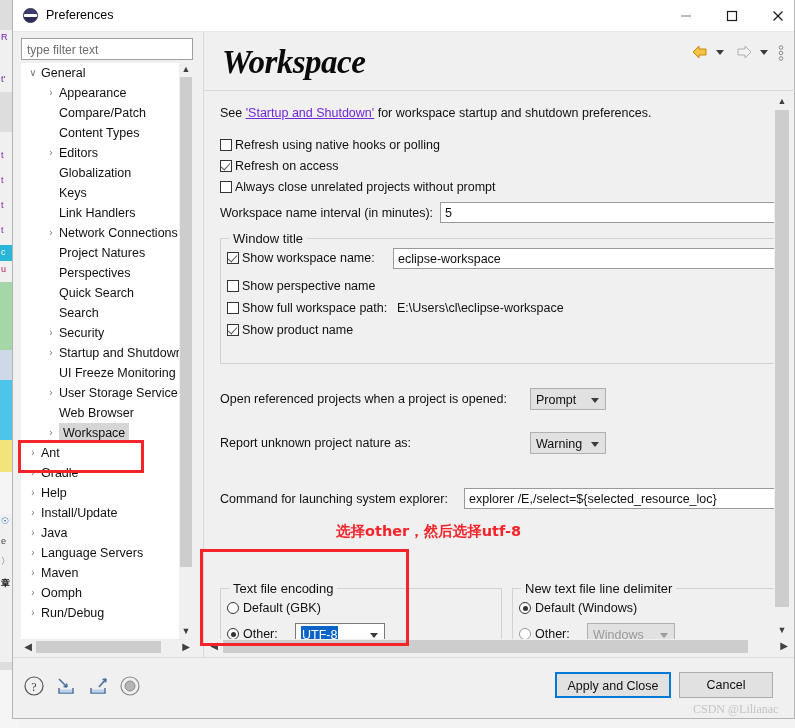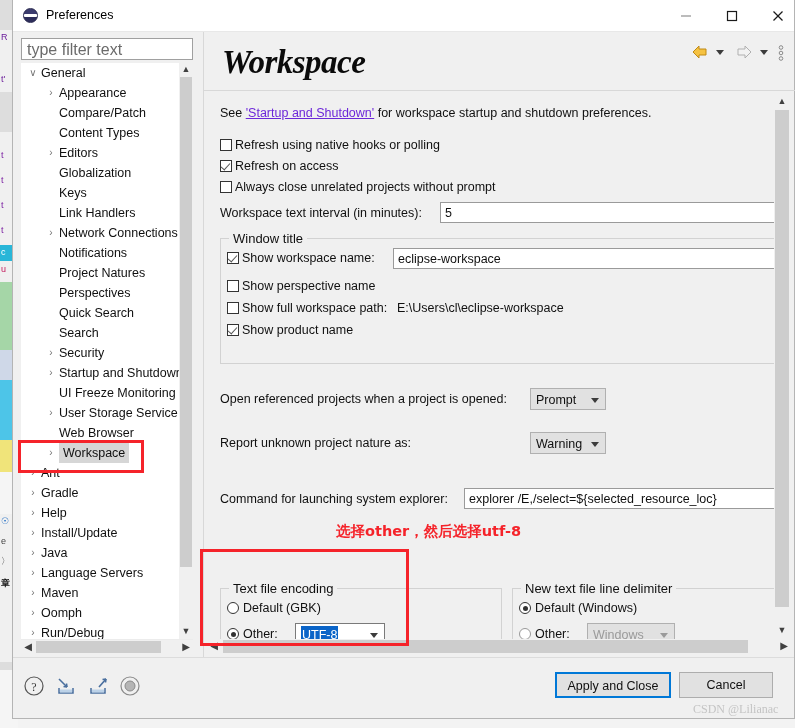--- a/index.html
+++ b/index.html
@@ -55,21 +55,21 @@
     display: flex; align-items: center; justify-content: center;
   }
   #btn-min { left: 650px; }
   #btn-max { left: 696px; }
   #btn-close { left: 742px; }
 
   
   #filter-box {
     position: absolute; left: 8px; top: 38px; width: 172px; height: 22px;
     background: #fff; border: 1px solid #a0a0a0;
-    font-size: 16px; color: #6b6b6b;
+    font-size: 12px; color: #6b6b6b;
     padding: 2px 0 0 5px; line-height: 18px;
   }
 
   
   #tree-panel {
     position: absolute; left: 8px; top: 63px; width: 172px; height: 591px;
     background: #fff; overflow: hidden;
   }
   #tree-list {
     position: absolute; left: 0; top: 0; width: 158px; height: 576px;
@@ -337,23 +337,20 @@
           <span class="lbl" style="left: 38px;">Keys</span>
         </div>
         <div class="trow">
           <span class="lbl" style="left: 38px;">Link Handlers</span>
         </div>
         <div class="trow">
           <span class="arrow" style="left: 24px;">›</span>
           <span class="lbl" style="left: 38px;">Network Connections</span>
         </div>
         <div class="trow">
-          <span class="lbl" style="left: 38px;">Notifications</span>
-        </div>
-        <div class="trow">
           <span class="lbl" style="left: 38px;">Project Natures</span>
         </div>
         <div class="trow">
           <span class="lbl" style="left: 38px;">Perspectives</span>
         </div>
         <div class="trow">
           <span class="lbl" style="left: 38px;">Quick Search</span>
         </div>
         <div class="trow">
           <span class="lbl" style="left: 38px;">Search</span>
@@ -468,21 +465,21 @@
       <div class="row" style="left:14px;top:44px;">
         <span class="cb"></span><span>Refresh using native hooks or polling</span>
       </div>
       <div class="row" style="left:14px;top:65px;">
         <span class="cb on"></span><span>Refresh on access</span>
       </div>
       <div class="row" style="left:14px;top:86px;">
         <span class="cb"></span><span>Always close unrelated projects without prompt</span>
       </div>
 
-      <div class="row" style="left:14px;top:112px;">Workspace text interval (in minutes):</div>
+      <div class="row" style="left:14px;top:112px;">Workspace name interval (in minutes):</div>
       <div class="txtfield" style="left:234px;top:108px;width:352px;">5</div>
 
       <div class="group" style="left:14px;top:144px;width:572px;height:126px;">
         <div class="gtitle">Window title</div>
 
         <div class="row" style="left:6px;top:12px;">
           <span class="cb on"></span><span>Show workspace name:</span>
         </div>
         <div class="txtfield" style="left:172px;top:9px;width:394px;">eclipse-workspace</div>
 

